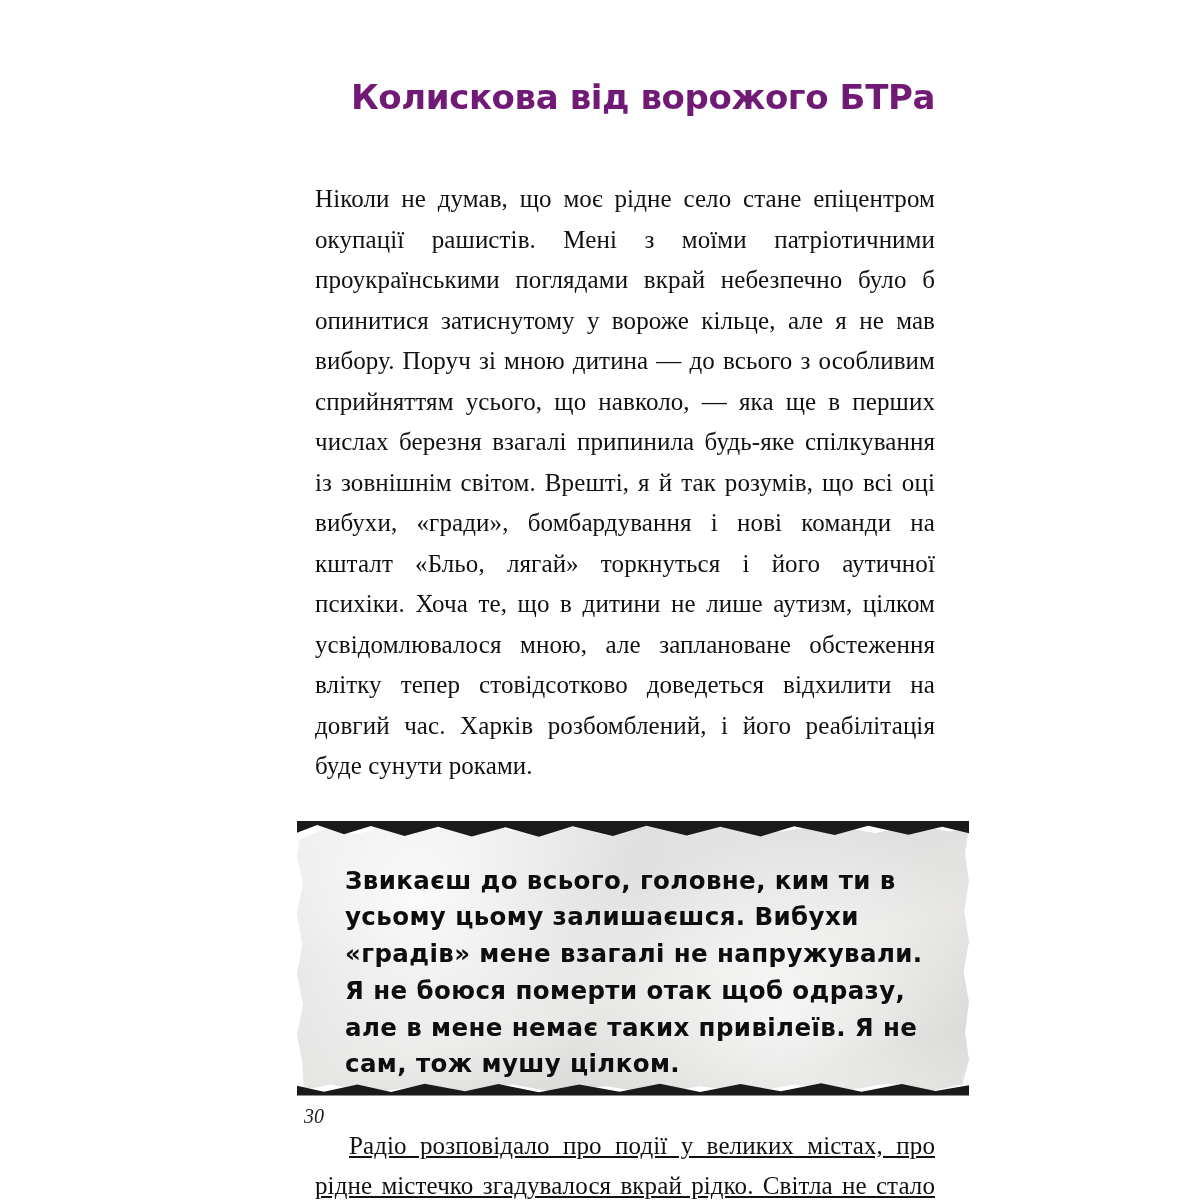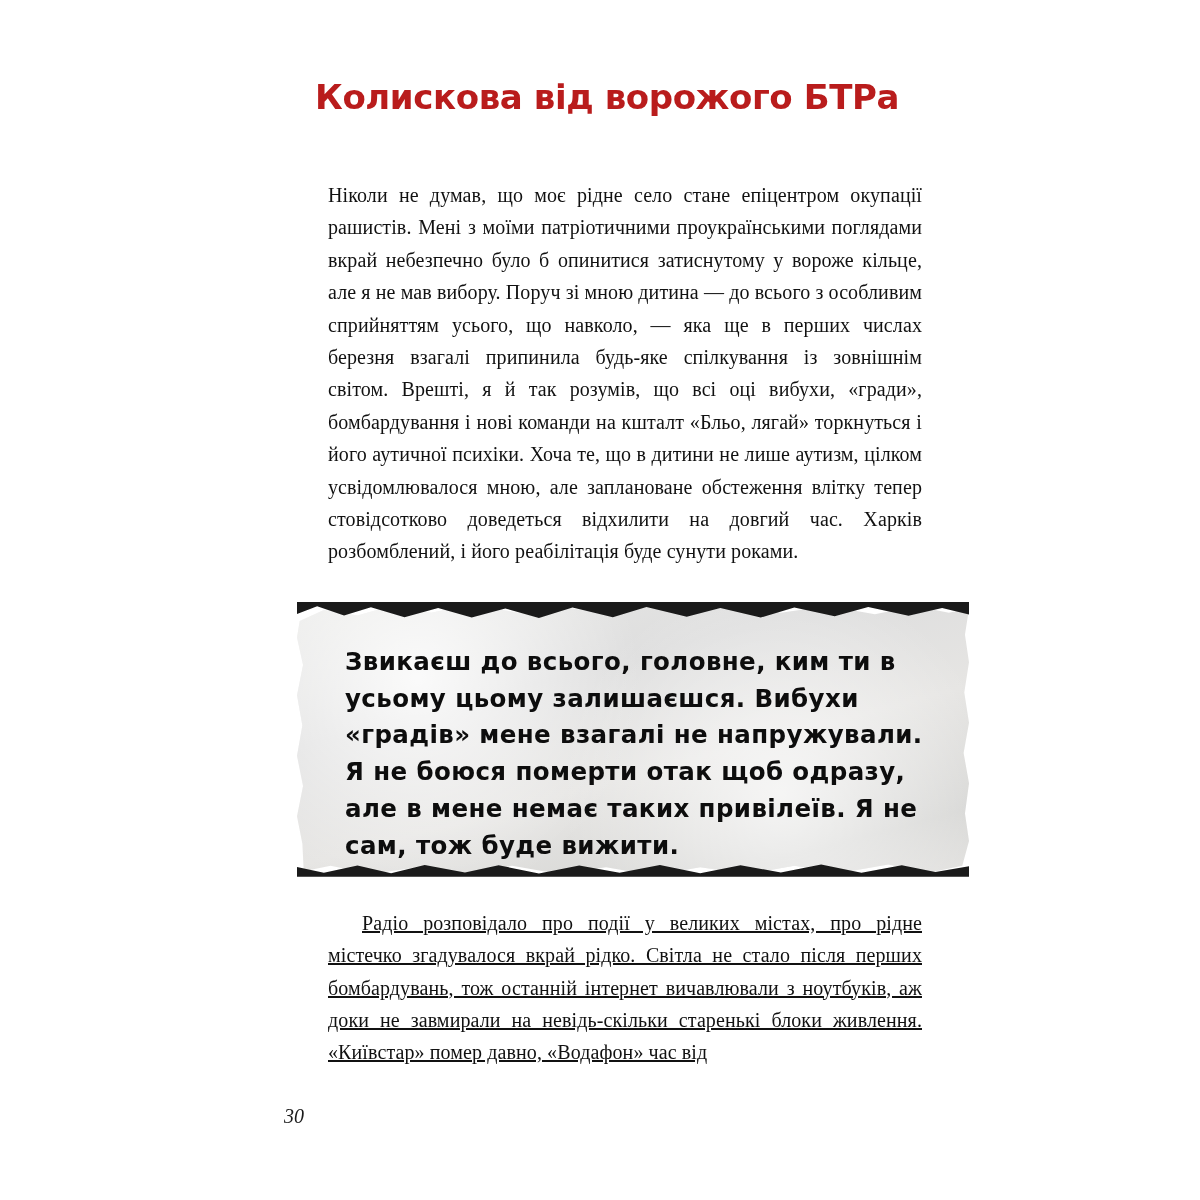--- a/index.html
+++ b/index.html
@@ -27,33 +27,34 @@
     left: 315px;
     top: 78px;
     width: 620px;
   }
 
   .chapter-title {
     font-family: "DejaVu Sans", sans-serif;
     font-weight: bold;
     font-size: 34px;
     letter-spacing: -0.4px;
-    color: #b91c1c;
+    color: #701a75;
     margin: 0 0 62px 0;
     line-height: 1.15;
+    text-align: right;
   }
 
   .body-text {
     font-family: "Liberation Serif", serif;
-    font-size: 20px;
+    font-size: 25px;
     line-height: 1.62;
     text-align: justify;
     text-justify: inter-word;
     color: #111111;
-    margin: 13px;
+    margin: 0;
     letter-spacing: 0.1px;
   }
 
   .para-indent {
     text-indent: 34px;
     text-decoration: underline;
   }
 
   
   .pullquote-wrap {
@@ -142,21 +143,21 @@
     font-size: 24.5px;
     line-height: 1.5;
     letter-spacing: 0.4px;
     color: #0d0d0d;
     text-align: left;
     margin: 0;
   }
 
   .page-number {
     position: absolute;
-    left: 284px;
+    left: 304px;
     top: 1105px;
     font-family: "Liberation Serif", serif;
     font-style: italic;
     font-size: 20px;
     color: #1a1a1a;
   }
 </style>
 </head>
 <body>
 
@@ -165,21 +166,21 @@
   <div class="content">
 
     <h1 class="chapter-title">Колискова від ворожого БТРа</h1>
 
     <p class="body-text">Ніколи не думав, що моє рідне село стане епіцентром окупації рашистів. Мені з моїми патріотичними проукраїнськими поглядами вкрай небезпечно було б опинитися затиснутому у вороже кільце, але я не мав вибору. Поруч зі мною дитина — до всього з особливим сприйняттям усього, що навколо, — яка ще в перших числах березня взагалі припинила будь-яке спілкування із зовнішнім світом. Врешті, я й так розумів, що всі оці вибухи, «гради», бомбардування і нові команди на кшталт «Бльо, лягай» торкнуться і його аутичної психіки. Хоча те, що в дитини не лише аутизм, цілком усвідомлювалося мною, але заплановане обстеження влітку тепер стовідсотково доведеться відхилити на довгий час. Харків розбомблений, і його реабілітація буде сунути роками.</p>
 
     <div class="pullquote-wrap">
       <div class="torn-paper"></div>
       <div class="torn-edge-top"></div>
       <div class="torn-edge-bottom"></div>
-      <p class="pullquote-text">Звикаєш до всього, головне, ким ти в усьому цьому залишаєшся. Вибухи «градів» мене взагалі не напружували. Я не боюся померти отак щоб одразу, але в мене немає таких привілеїв. Я не сам, тож буде вижити.</p>
+      <p class="pullquote-text">Звикаєш до всього, головне, ким ти в усьому цьому залишаєшся. Вибухи «градів» мене взагалі не напружували. Я не боюся померти отак щоб одразу, але в мене немає таких привілеїв. Я не сам, тож мушу цілком.</p>
     </div>
 
     <p class="body-text para-indent">Радіо розповідало про події у великих містах, про рідне містечко згадувалося вкрай рідко. Світла не стало після перших бомбардувань, тож останній інтернет вичавлювали з ноутбуків, аж доки не завмирали на невідь-скільки старенькі блоки живлення. «Київстар» помер давно, «Водафон» час від</p>
 
   </div>
 
   <div class="page-number">30</div>
 
 </div>
 

